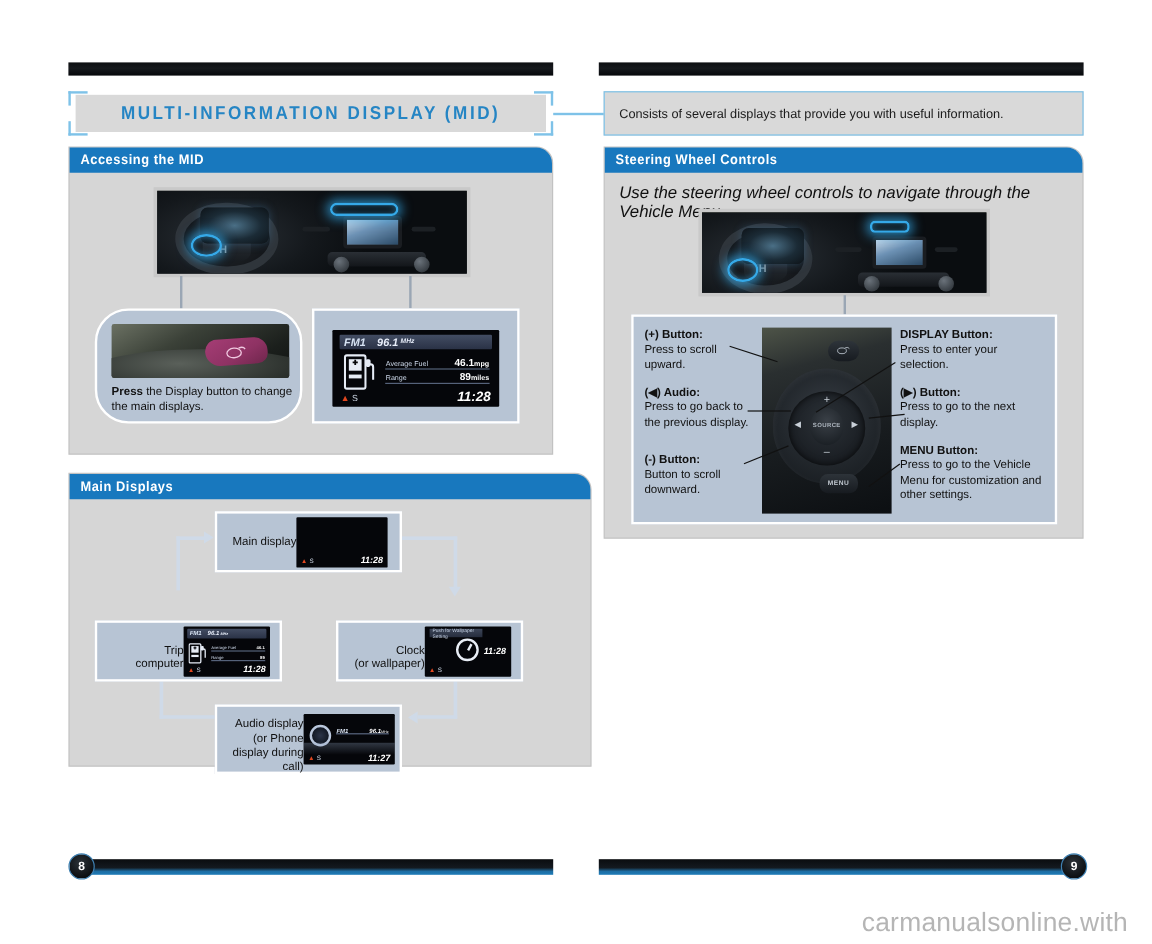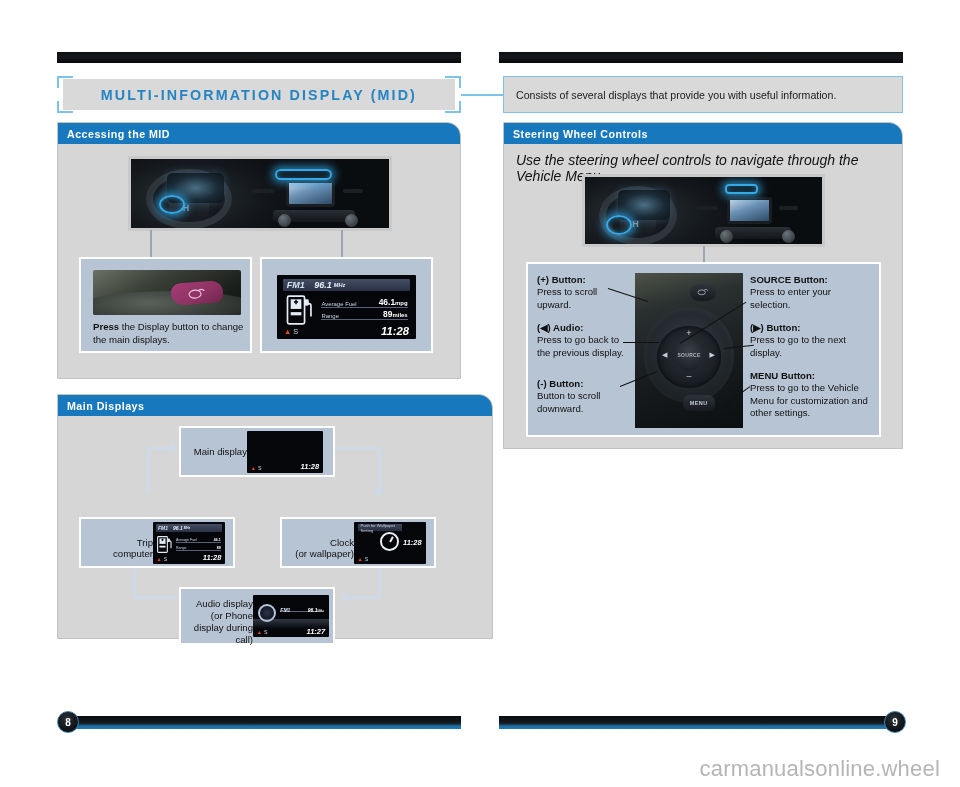--- a/index.html
+++ b/index.html
@@ -460,21 +460,21 @@
           <div class="dash-honda">H</div>
 
           <div class="glow-ring" style="left:11%; top:52%; width:10%; height:28%;"></div>
           <div class="glow-pill" style="left:56%; top:14%; width:22%; height:16%;"></div>
         </div>
       </div>
 
       <div class="leader" style="left:92px;  top:86px; width:1.5px; height:27px; background:#9aa6b4;"></div>
       <div class="leader" style="left:283px; top:86px; width:1.5px; height:27px; background:#9aa6b4;"></div>
 
-      <div class="subbox" style="left:21px; top:113px; width:173px; height:96px;">
+      <div class="subbox" style="left:21px; top:113px; width:173px; height:96px;border-radius:28px;">
         <div class="press-photo">
           <div class="press-btn">
             <svg width="18" height="11" viewBox="0 0 18 11">
               <ellipse cx="7" cy="6" rx="6" ry="4" fill="none" stroke="#f0c8e0" stroke-width="1.1"></ellipse>
               <path d="M11 2.2 q4 -1.4 5.4 1.2" fill="none" stroke="#f0c8e0" stroke-width="1.1"></path>
             </svg>
           </div>
         </div>
         <div class="press-cap">
           <b>Press</b><span> the Display button to change the main displays.</span>
@@ -703,21 +703,21 @@
         <div class="callout" style="left:9px; top:58px; width:98px;">
           <b>(◀) Audio:</b><br>
           <span>Press to go back to the previous display.</span>
         </div>
         <div class="callout" style="left:9px; top:114px; width:96px;">
           <b>(-) Button:</b><br>
           <span>Button to scroll downward.</span>
         </div>
 
         <div class="callout" style="left:222px; top:10px; width:124px;">
-          <b>SOURCE Button:</b><br>
+          <b>DISPLAY Button:</b><br>
           <span>Press to enter your selection.</span>
         </div>
         <div class="callout" style="left:222px; top:58px; width:124px;">
           <b>(▶) Button:</b><br>
           <span>Press to go to the next display.</span>
         </div>
         <div class="callout" style="left:222px; top:106px; width:130px;">
           <b>MENU Button:</b><br>
           <span>Press to go to the Vehicle Menu for customization and other settings.</span>
         </div>
@@ -731,15 +731,15 @@
       </div>
 
     </div>
   </div>
 
   <div class="botbar left"></div>
   <div class="botbar right"></div>
   <div class="pagenum" id="pagenum-left">8</div>
   <div class="pagenum" id="pagenum-right">9</div>
 
-  <div class="watermark">carmanualsonline.wheel</div>
+  <div class="watermark">carmanualsonline.with</div>
 
 </div>
 
 </body></html>

